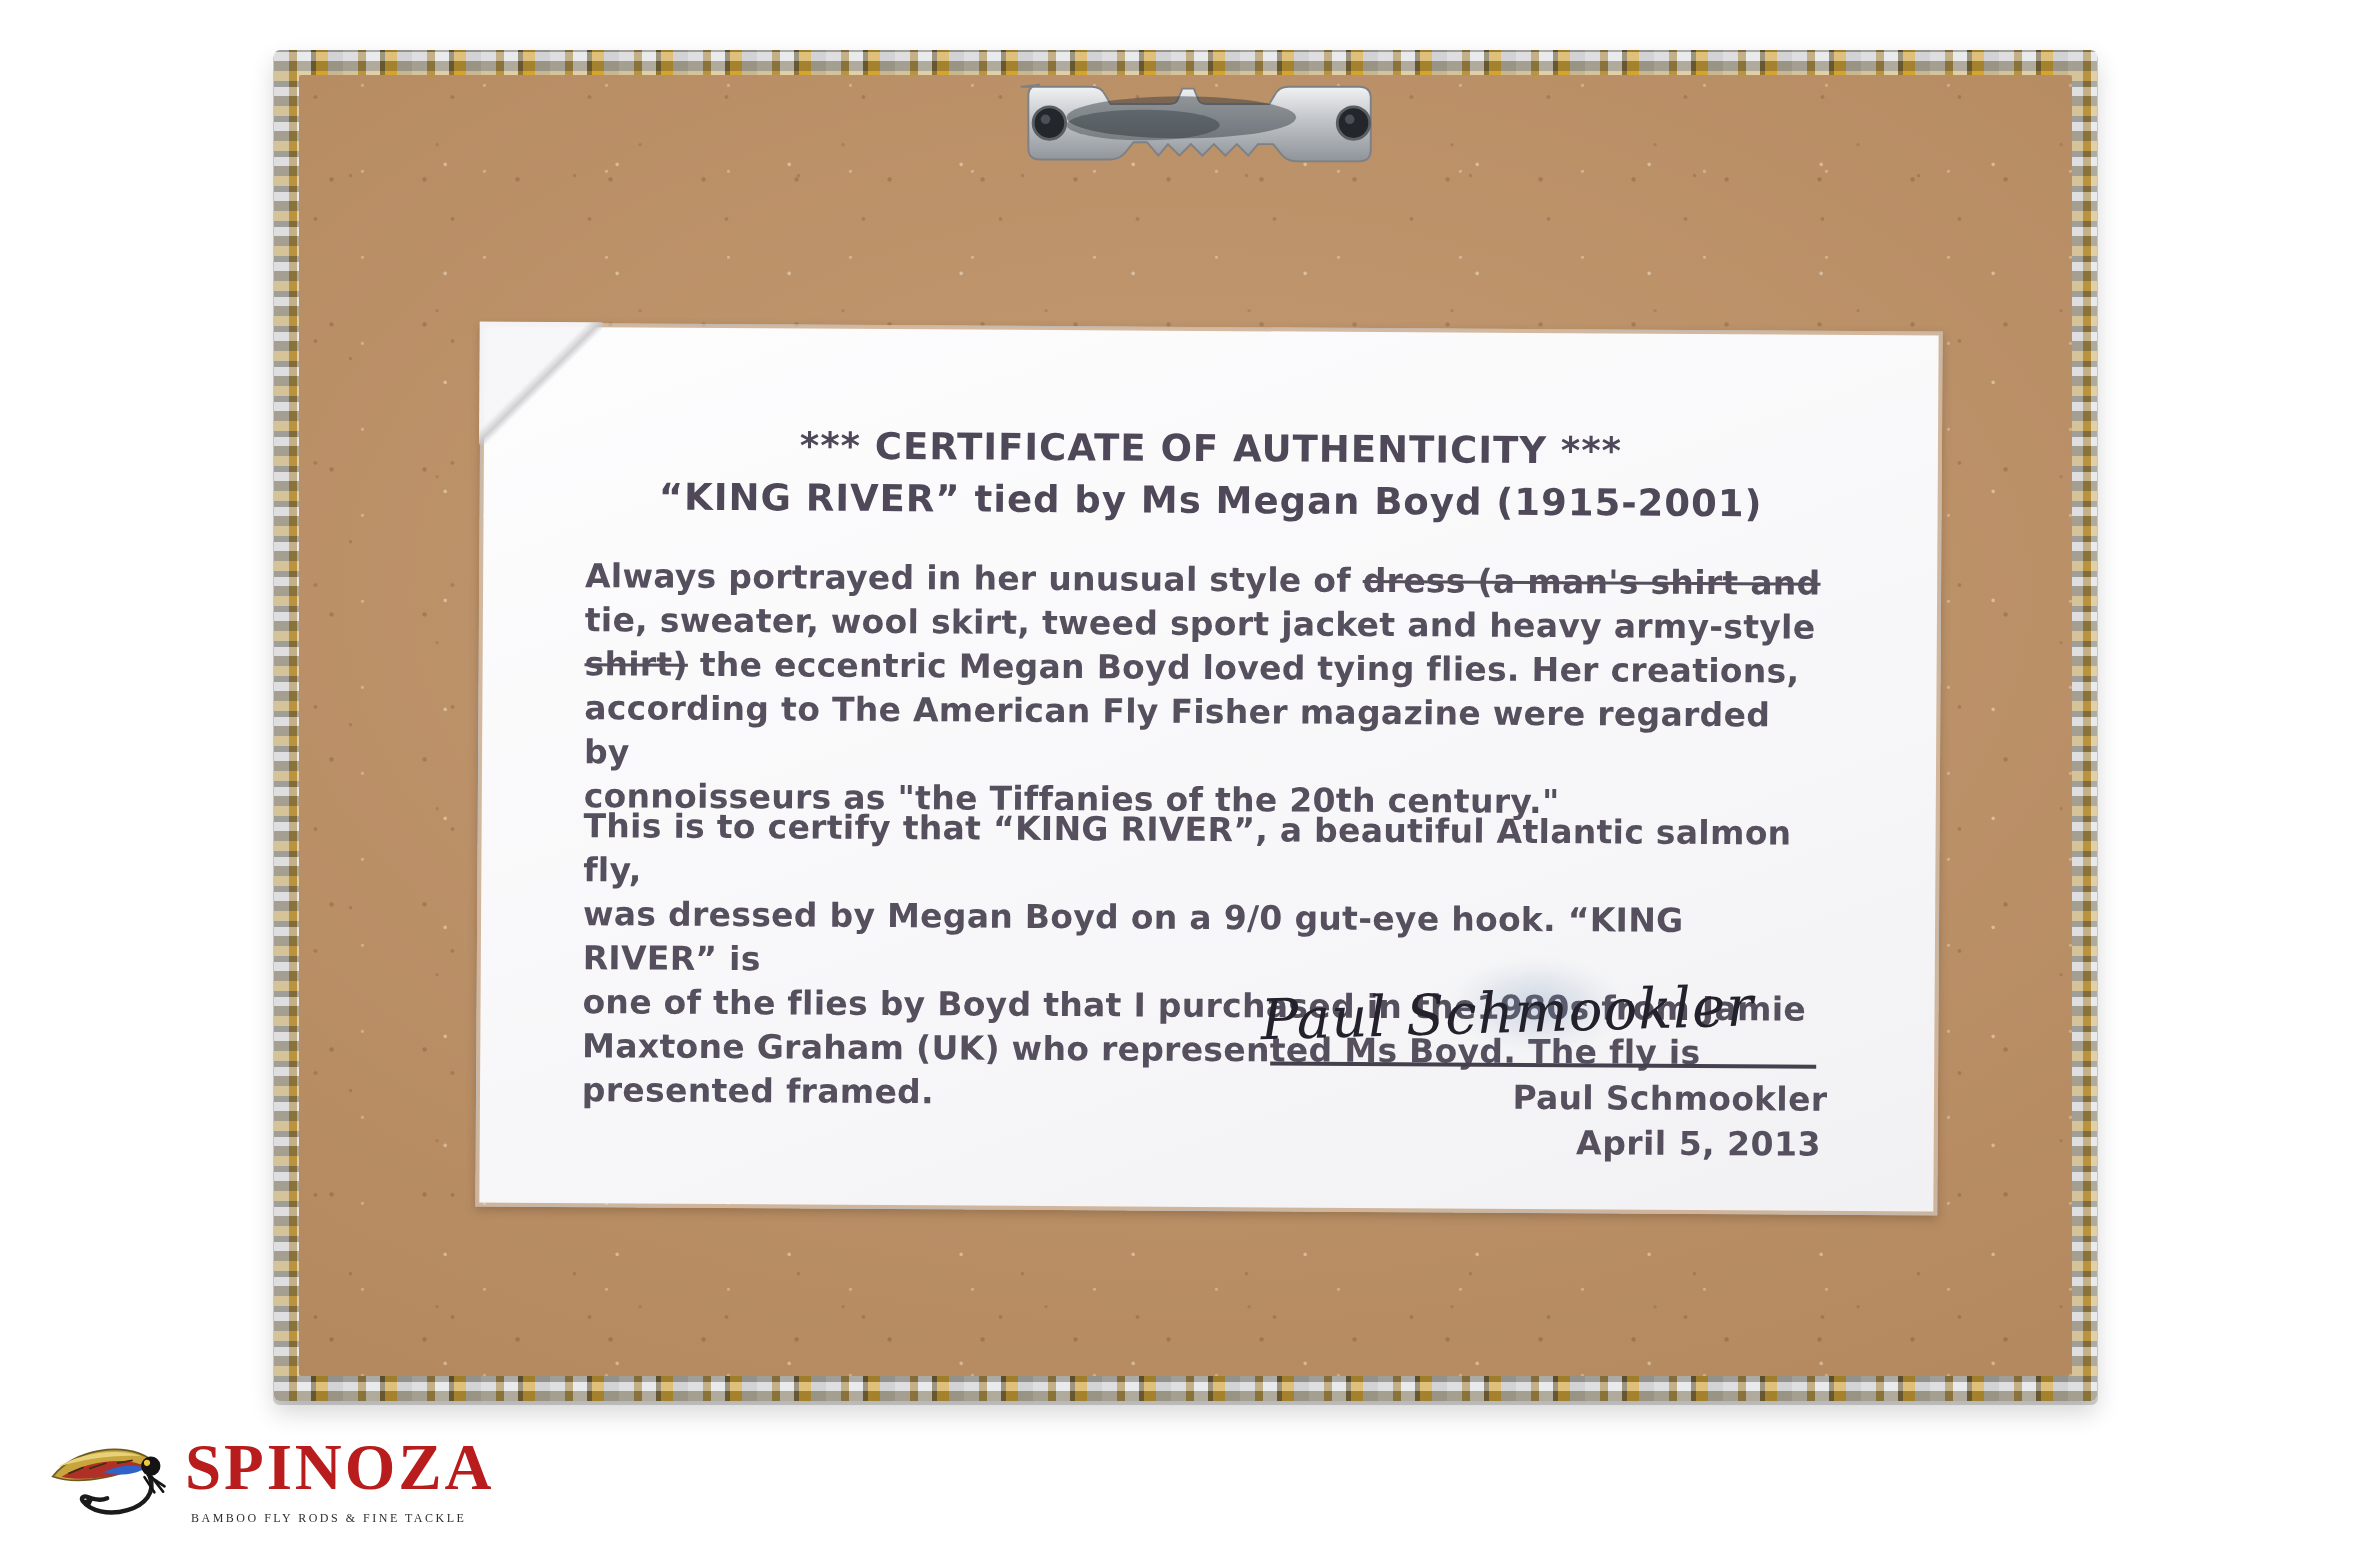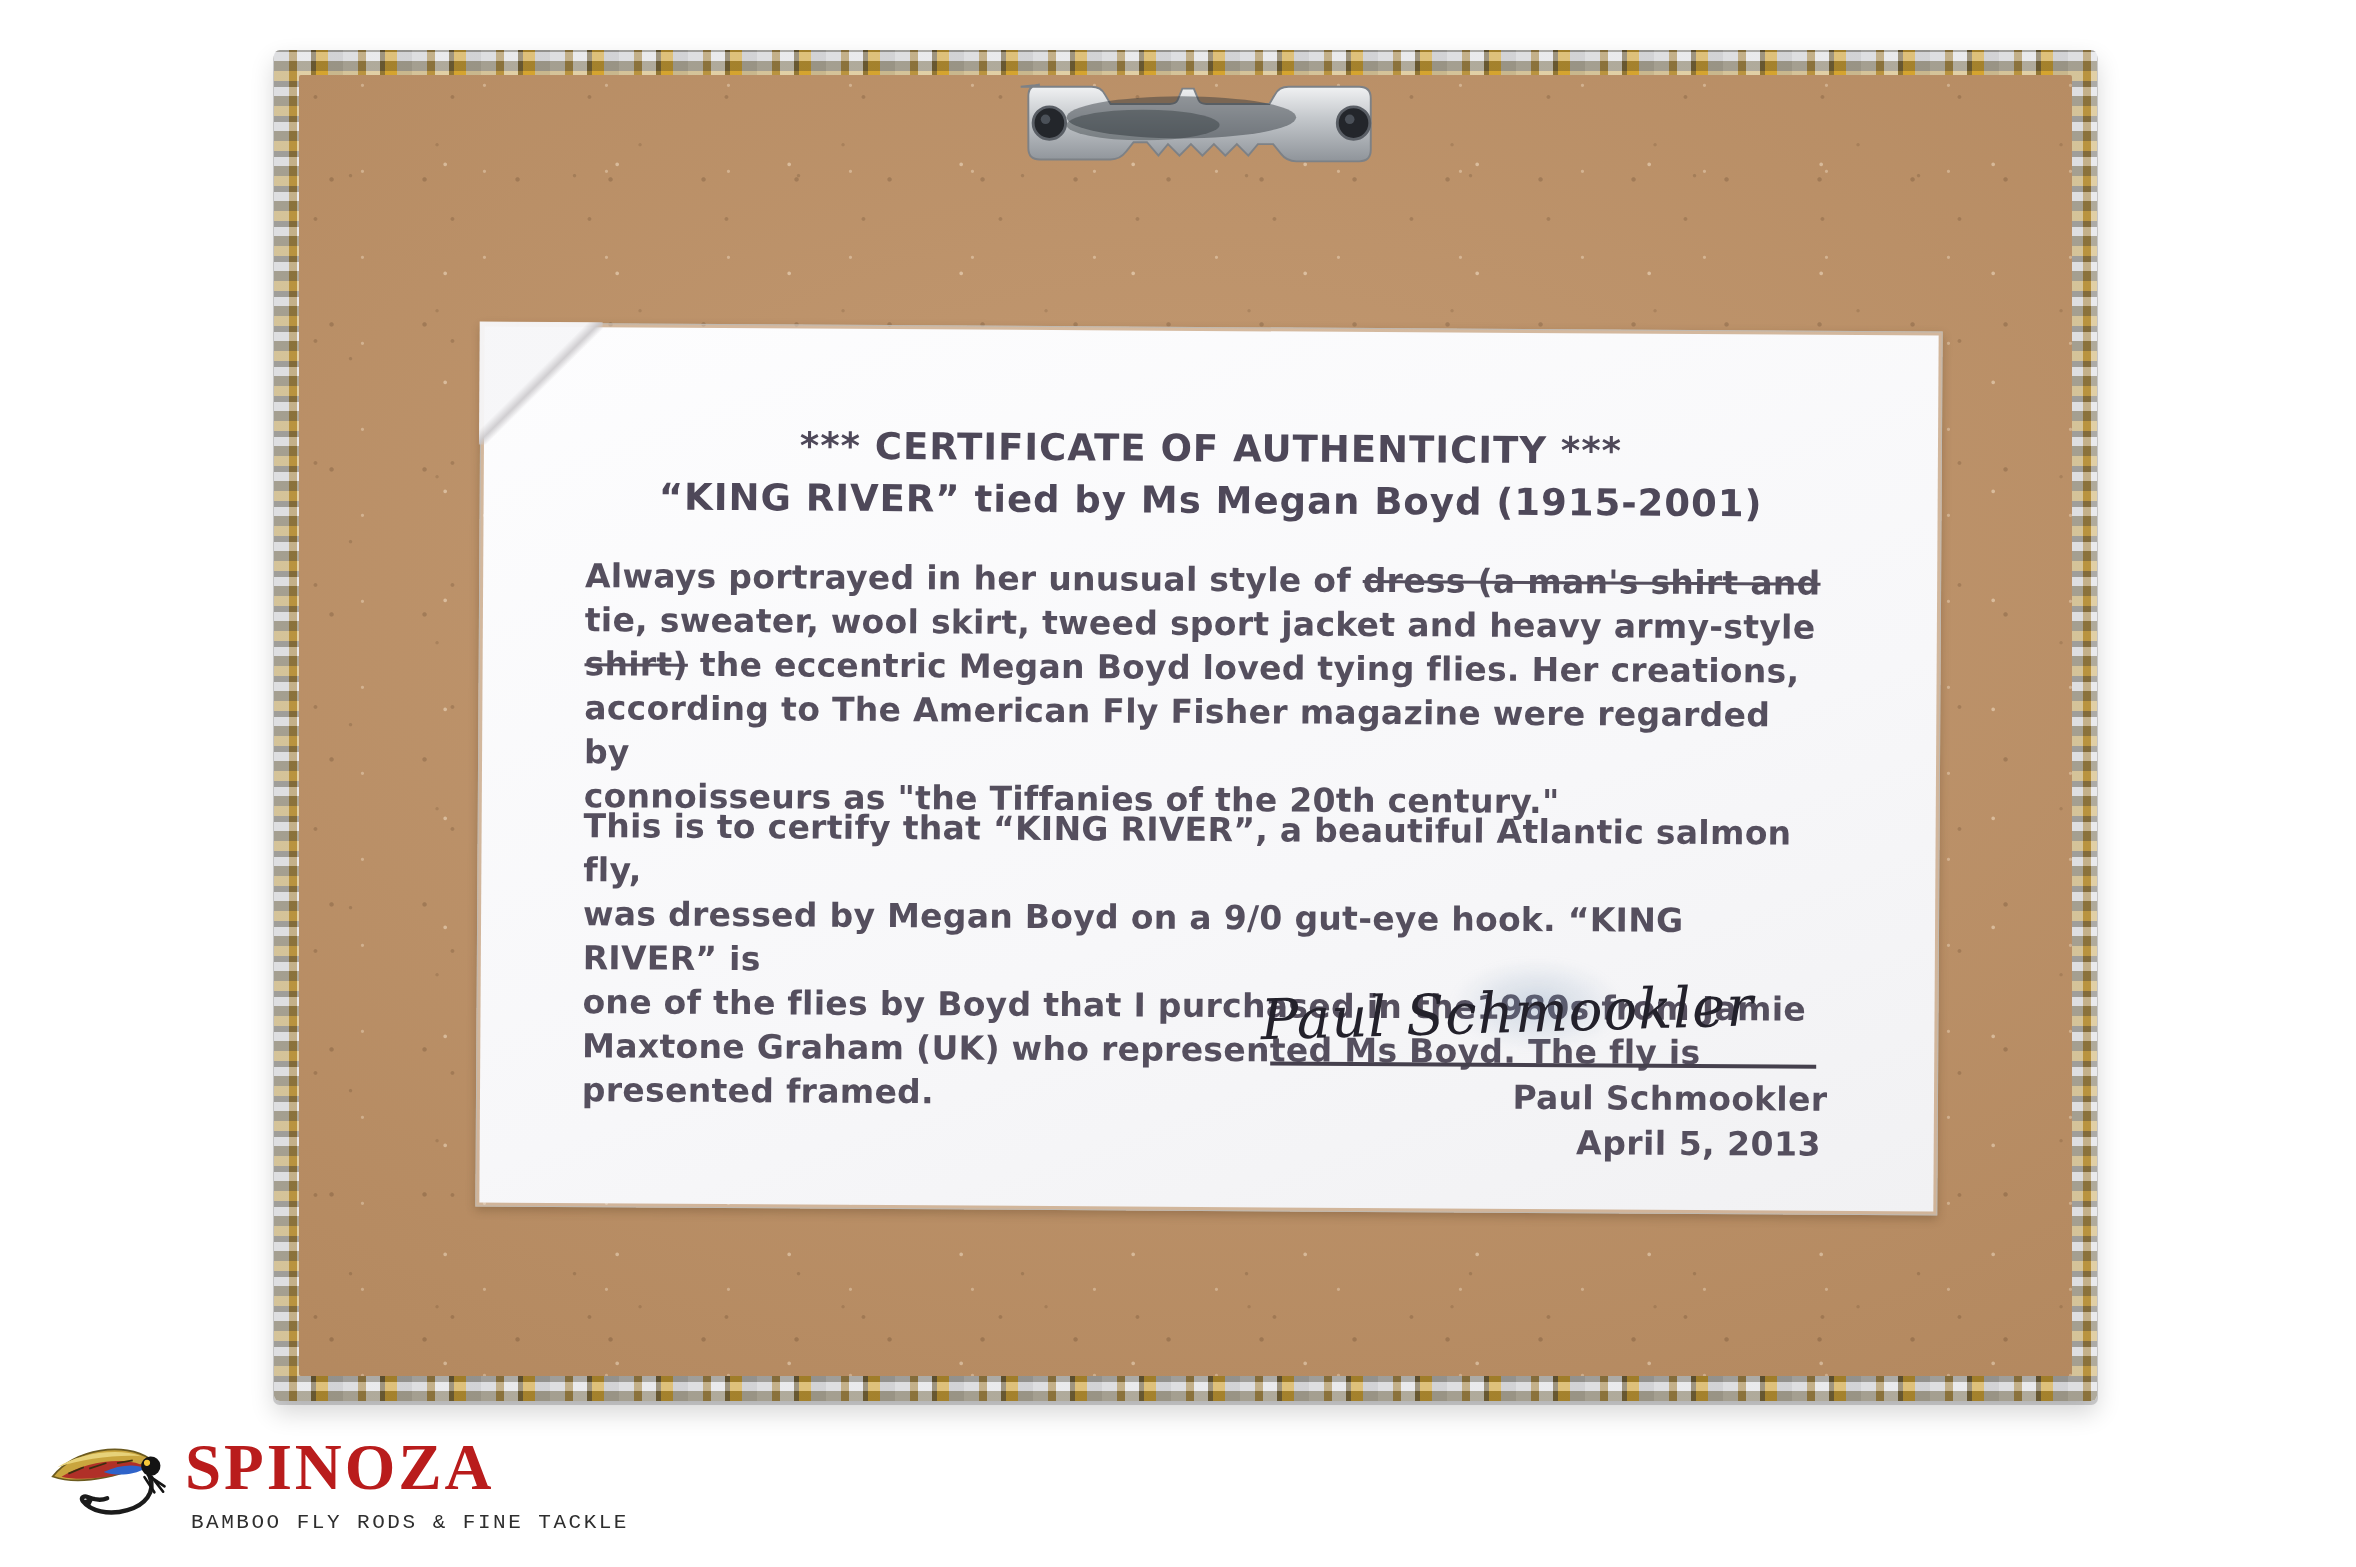--- a/index.html
+++ b/index.html
@@ -96,22 +96,22 @@
   
   .logo{position:absolute;left:43px;top:1430px;width:596px;height:115px;}
   .logo-icon{position:absolute;left:0;top:1.9px;width:134px;height:88px;}
   .logo-brand{
     position:absolute;left:142px;top:0px;
     font-family:"Liberation Serif", serif;font-weight:600;
     font-size:65px;letter-spacing:2.9px;color:#b91c1c;
   }
   .logo-tagline{
     position:absolute;left:148px;top:81px;
-    font-family:Liberation Mono, monospace;
-    font-size:21px;letter-spacing:2.5px;color:#2e2e2e;font-weight:500;
+    font-family:Liberation Serif, serif;
+    font-size:12px;letter-spacing:2.5px;color:#2e2e2e;font-weight:500;
   }
 </style>
 </head>
 <body>
 
 <div class="frame">
   <div class="backing"></div>
 </div>
 
 <svg class="hanger" viewBox="0 0 420 92">

